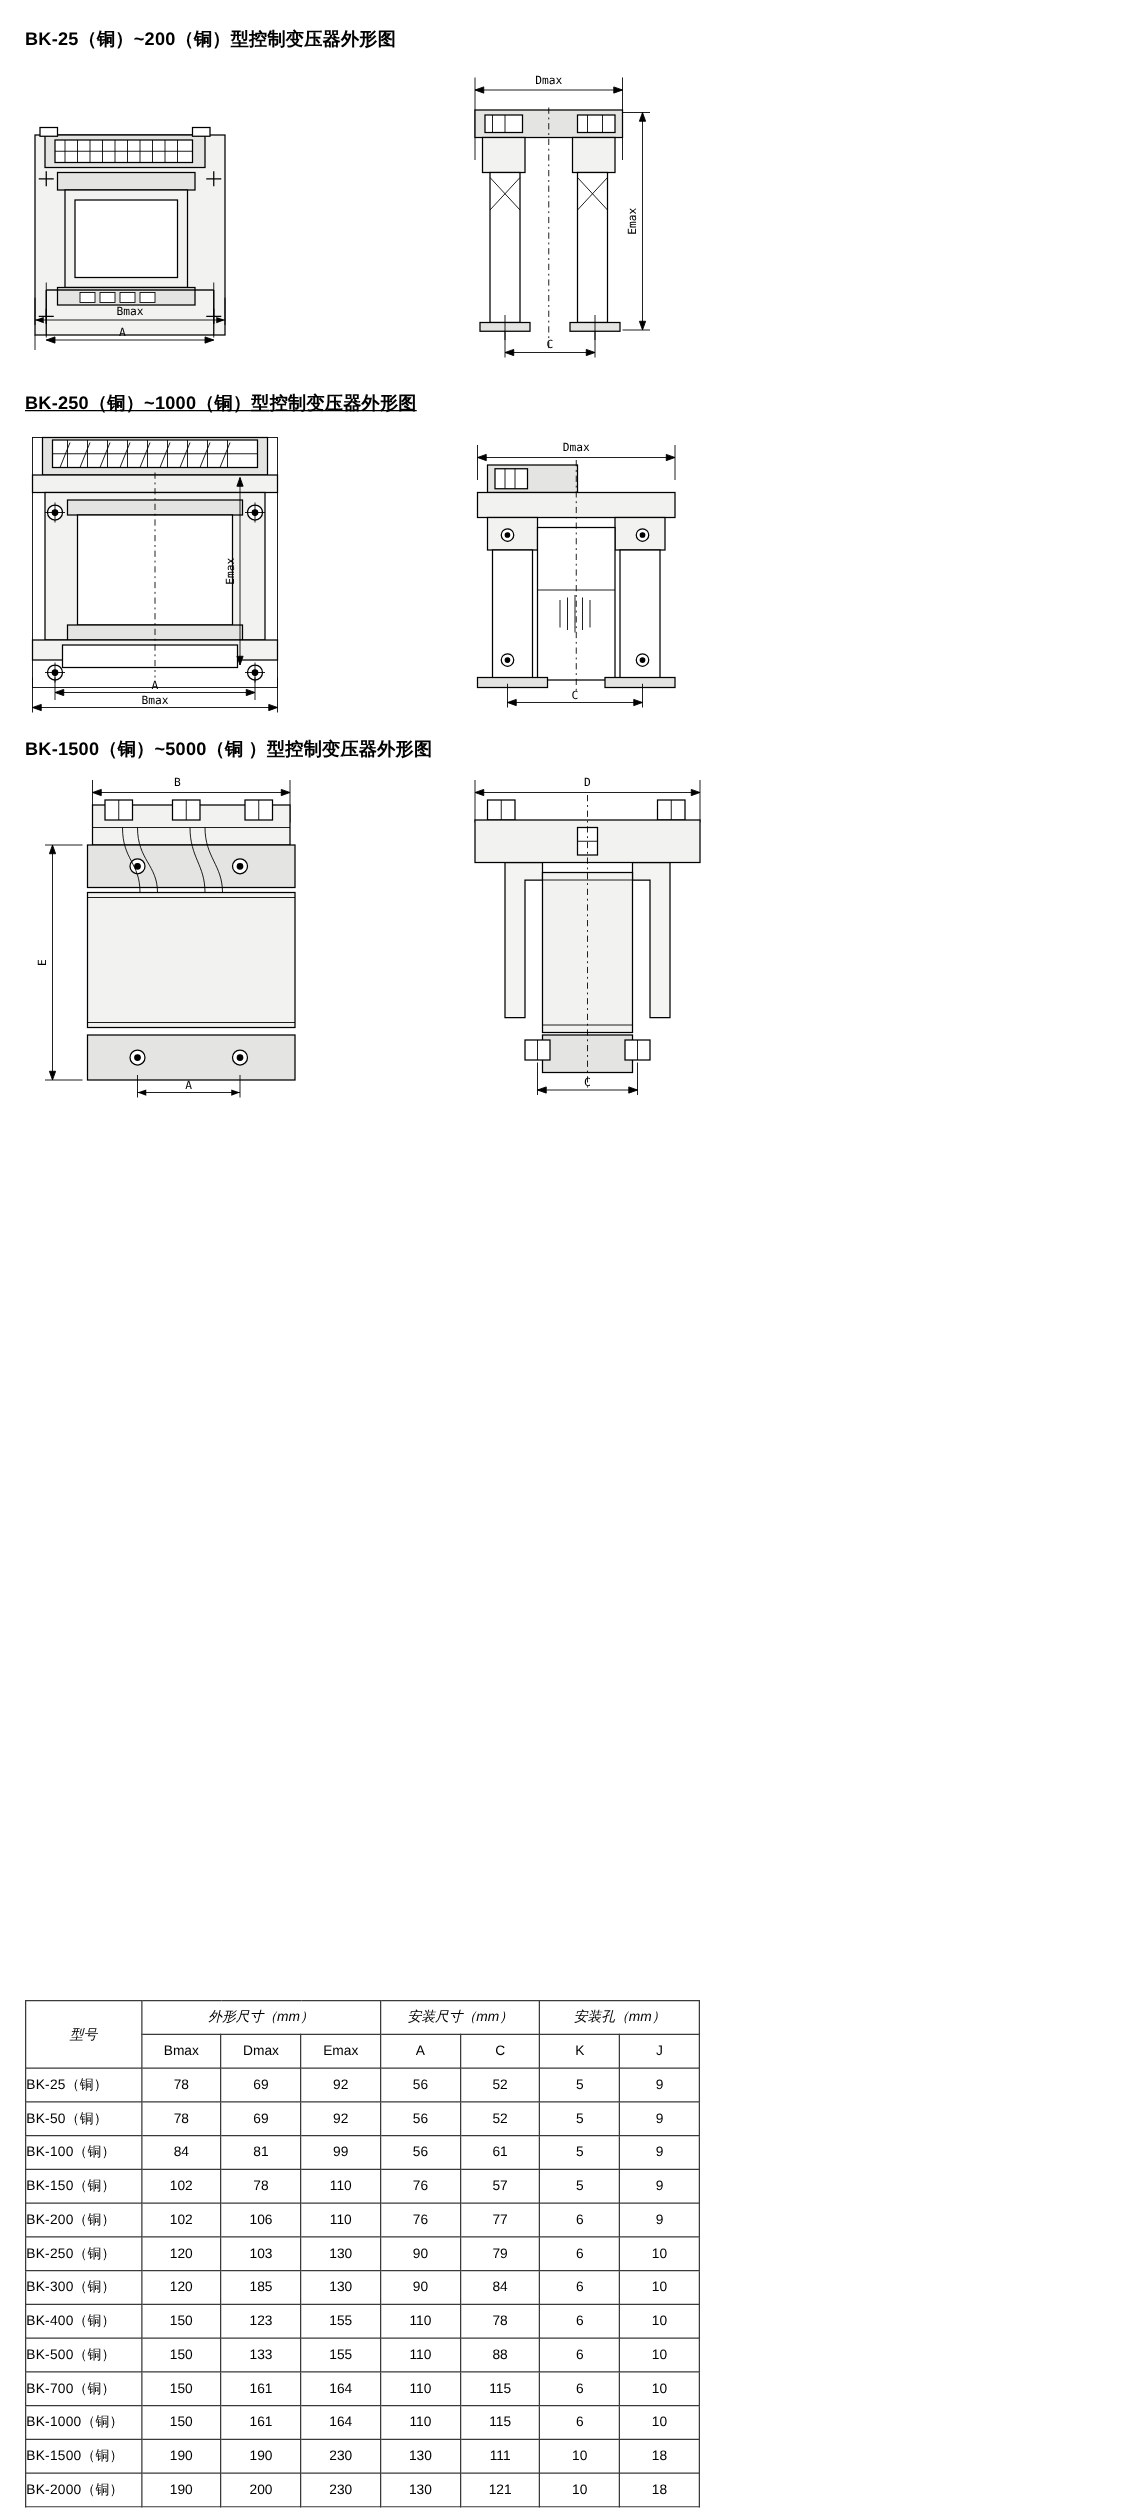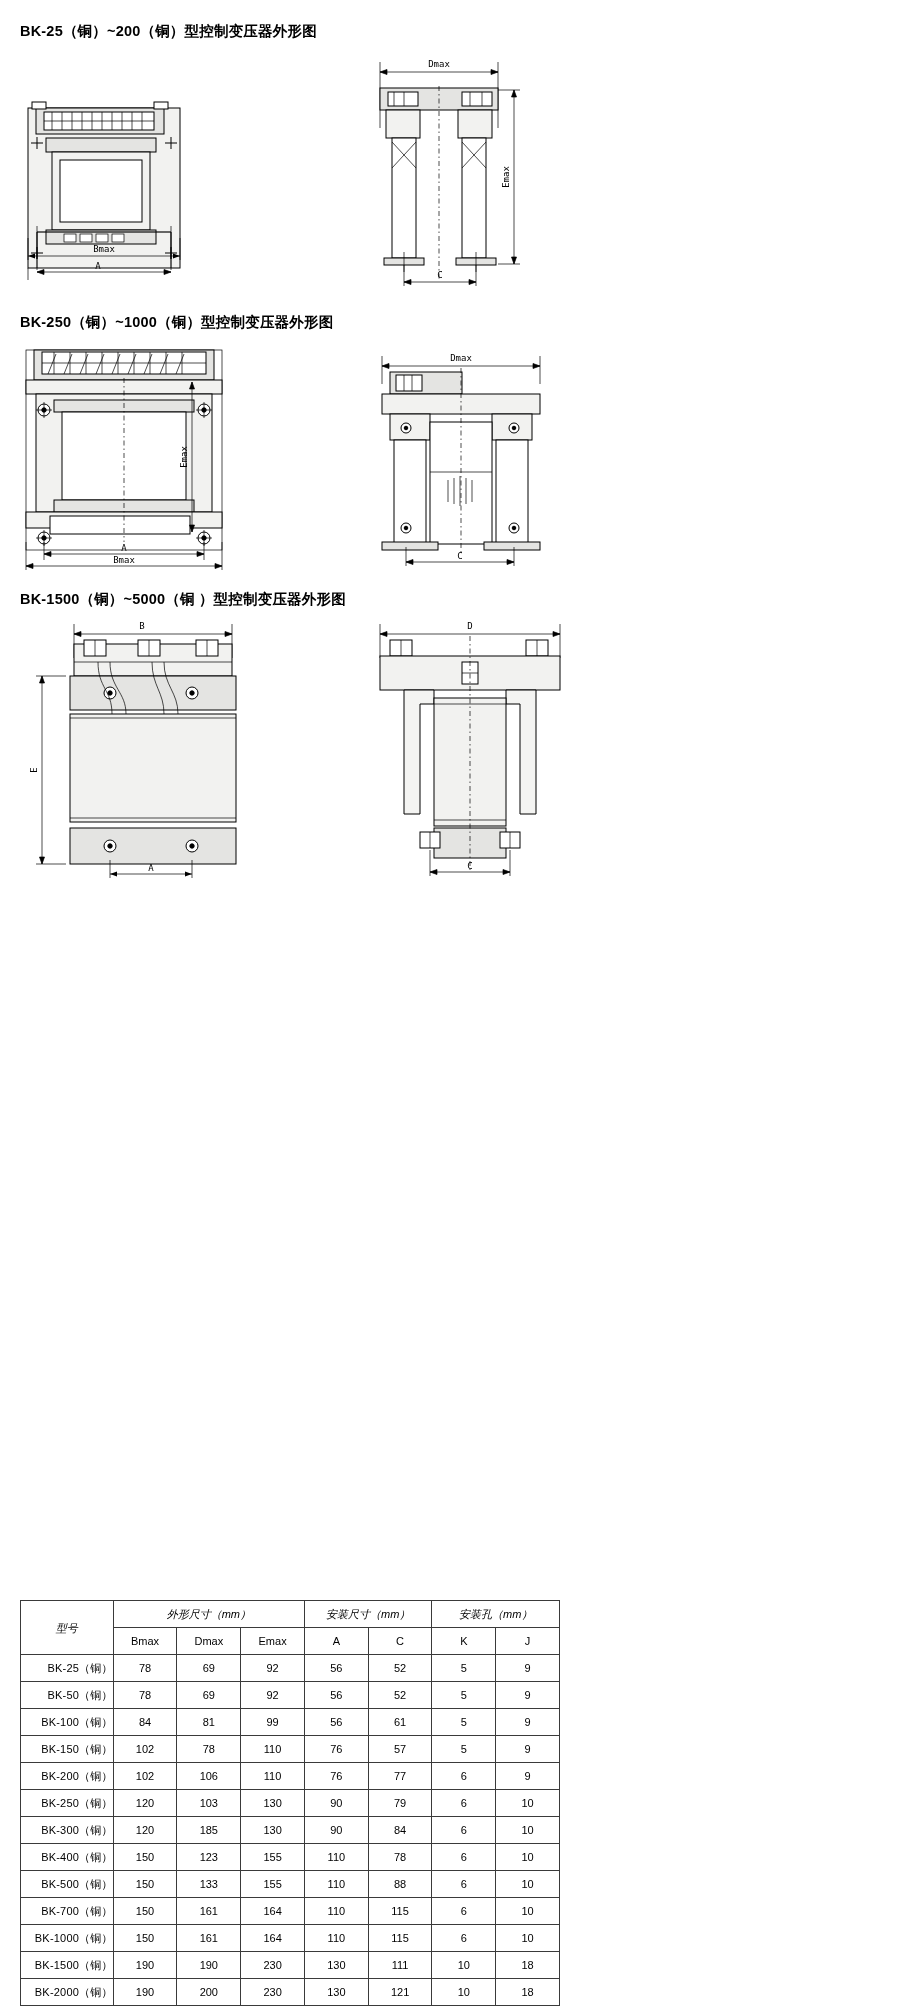--- a/index.html
+++ b/index.html
@@ -69,21 +69,21 @@
   table.spec th.grp {
     height: 22px;
     font-size: 11px;
     font-style: italic;
   }
   table.spec th.model {
     width: 92px;
     margin-left: 10px;
   }
   table.spec td.model {
-    text-align: right;
+    text-align: left;
     letter-spacing: 0.2px;
   }
   table.spec col.c-model { width: 92px; }
   table.spec col.c-b { width: 64px; }
   table.spec col.c-d { width: 64px; }
   table.spec col.c-e { width: 64px; }
   table.spec col.c-a { width: 64px; }
   table.spec col.c-c { width: 64px; }
   table.spec col.c-k { width: 64px; }
   table.spec col.c-j { width: 64px; }
@@ -277,21 +277,21 @@
         <line x1="34" y1="215" x2="34" y2="236"></line>
         <line x1="106" y1="215" x2="106" y2="236"></line>
         <line x1="34" y1="232" x2="106" y2="232"></line>
         <polygon points="34,232 41,229.5 41,234.5" fill="#000"></polygon>
         <polygon points="106,232 99,229.5 99,234.5" fill="#000"></polygon>
       </g>
       <text class="dimtxt" x="70" y="228" text-anchor="middle">C</text>
     </svg>
   </div>
 
-  <div class="section-title" style="left:20px; top:313px;">BK-250（铜）~1000（铜）型控制变压器外形图</div>
+  <div class="section-title" style="left:20px; top:313px;text-decoration:underline;">BK-250（铜）~1000（铜）型控制变压器外形图</div>
 
   <div class="fig" style="left:14px; top:342px;">
     <svg width="240" height="230" viewBox="0 0 240 230">
 
       <rect class="ln-thin" x="12" y="8" width="196" height="200" fill="none"></rect>
 
       <rect class="fill-md" x="20" y="8" width="180" height="30"></rect>
       <rect class="fill-wh" x="28" y="10" width="164" height="22"></rect>
       <g class="ln-thin">
         <line x1="40" y1="10" x2="40" y2="32"></line>

